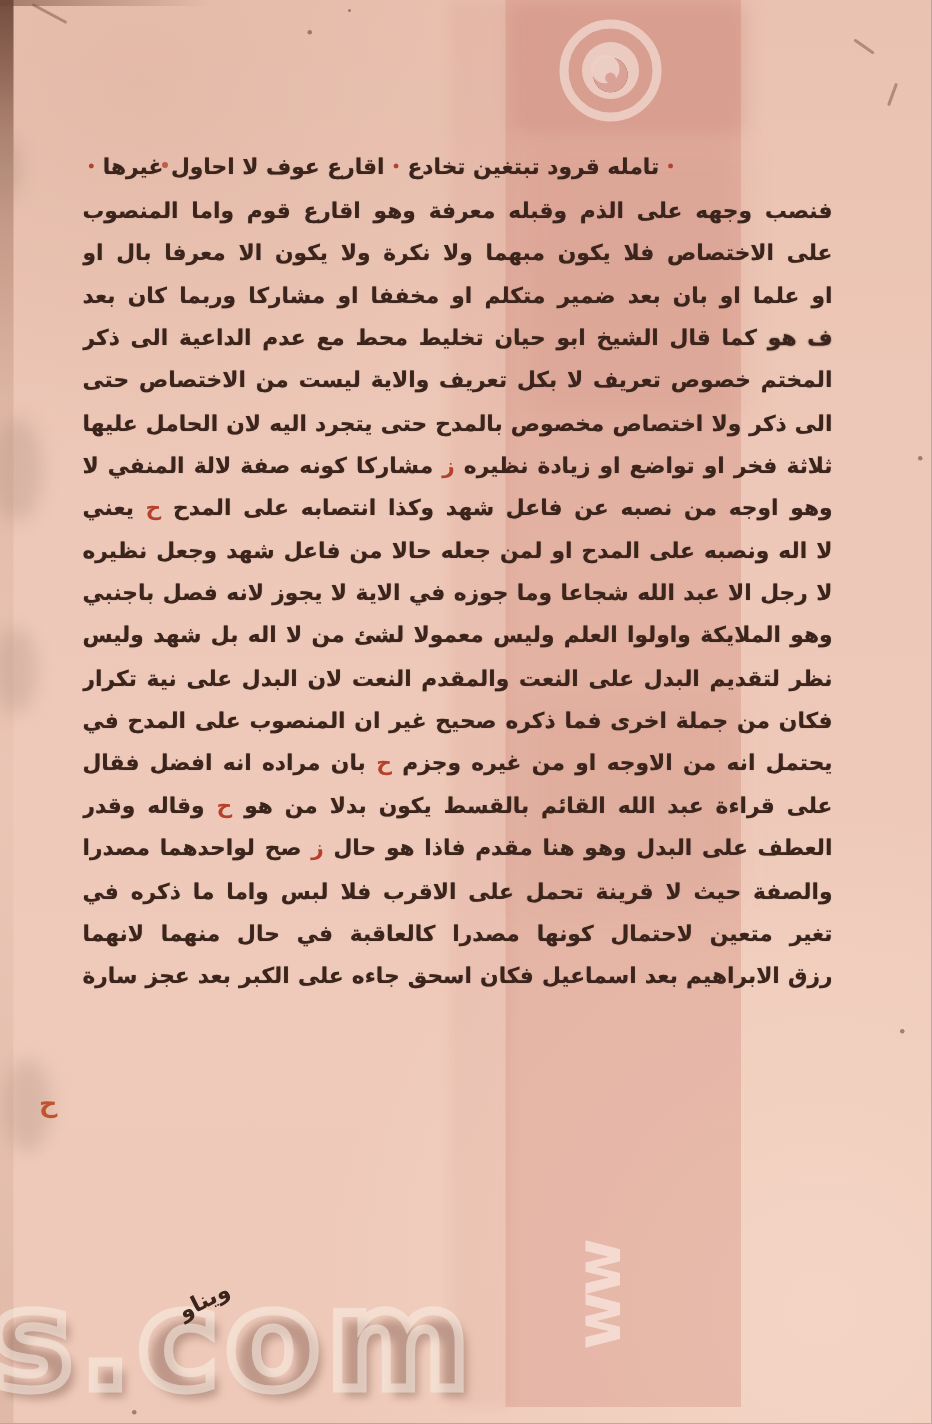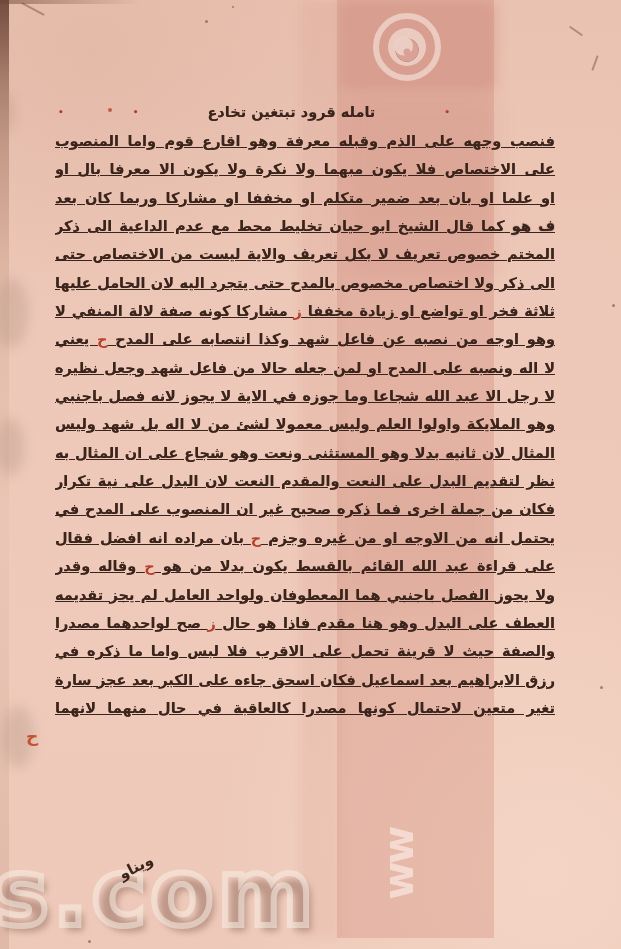--- a/index.html
+++ b/index.html
@@ -37,21 +37,21 @@
   .wm-scom{position:absolute;left:-6px;top:848px;font-weight:bold;font-size:92px;
      letter-spacing:4px;line-height:92px;font-family:"DejaVu Sans",sans-serif;}
   .wm-scom .shadow{position:absolute;left:5px;top:6px;color:rgba(118,78,66,0.40);filter:blur(3px);}
   .wm-scom .face{position:absolute;left:0;top:0;color:transparent;
      -webkit-text-stroke:6px rgba(248,238,228,0.55);}
   
   .textblock{position:absolute;left:55px;top:97px;width:500px;direction:rtl;
      color:#3a241b;font-size:14.5px;font-weight:bold;
      text-shadow:0 0 0.6px rgba(58,35,26,0.55);}
   .line{height:28.35px;line-height:28.35px;text-align:justify;text-align-last:justify;
-     -moz-text-align-last:justify;overflow:hidden;white-space:normal;text-decoration:underline;}
+     -moz-text-align-last:justify;overflow:hidden;white-space:normal;}
   .line-verse{display:flex;justify-content:space-between;align-items:center;
      width:392px;margin-right:105px;height:30px;line-height:30px;}
   .red{color:#b5402c;text-shadow:none;}
   .dot{color:#b5402c;font-size:9px;text-shadow:none;}
   .boldseg{font-weight:bold;text-shadow:0 0 1.2px rgba(40,22,15,0.9);}
   .marginal{position:absolute;left:26px;top:726px;color:#c05430;font-size:17px;font-weight:bold;}
   .catchword{position:absolute;left:118px;top:858px;color:#3a241b;font-size:15px;font-weight:bold;
      transform:rotate(-27deg);direction:rtl;}
   
   .speck{position:absolute;border-radius:50%;background:rgba(100,62,48,0.55);}
@@ -106,41 +106,40 @@
   <div class="speck red" style="left:108px;top:108px;width:4px;height:4px;"></div>
   <div class="speck" style="left:612px;top:304px;width:3px;height:3px;"></div>
   <div class="speck" style="left:600px;top:686px;width:3px;height:3px;"></div>
   <div class="speck" style="left:88px;top:940px;width:3px;height:3px;"></div>
 
   <div class="textblock">
     <div class="line-verse">
       <span class="dot">•</span>
       <span>تامله قرود تبتغين تخادع</span>
       <span class="dot">•</span>
+      <span>اقارع عوف لا احاول غيرها</span>
       <span class="dot">•</span>
     </div>
 
   <div class="line"><span>فنصب وجهه على الذم وقبله معرفة وهو اقارع قوم واما المنصوب</span></div>
       <div class="line"><span>على الاختصاص فلا يكون مبهما ولا نكرة ولا يكون الا معرفا بال او بالاضافة</span></div>
       <div class="line"><span>او علما او بان بعد ضمير متكلم او مخففا او مشاركا وربما كان بعد ضمير مخاطب</span></div>
       <div class="line"><span class="boldseg">ف هو </span><span>كما قال الشيخ ابو حيان تخليط محط مع عدم الداعية الى ذكر الاختصاص</span></div>
       <div class="line"><span>المختم خصوص تعريف لا بكل تعريف والاية ليست من الاختصاص حتى يحتاج</span></div>
       <div class="line"><span>الى ذكر ولا اختصاص مخصوص بالمدح حتى يتجرد اليه لان الحامل عليها احد</span></div>
-      <div class="line"><span>ثلاثة فخر او تواضع او زيادة مخففا </span><span class="red">ز</span><span> مشاركا كونه صفة لالة المنفي لا اله</span></div>
+      <div class="line"><span>ثلاثة فخر او تواضع او زيادة نظيره </span><span class="red">ز</span><span> مشاركا كونه صفة لالة المنفي لا اله</span></div>
       <div class="line"><span>وهو اوجه من نصبه عن فاعل شهد وكذا انتصابه على المدح </span><span class="red">ح</span><span> يعني كونه</span></div>
       <div class="line"><span>لا اله ونصبه على المدح او لمن جعله حالا من فاعل شهد وجعل نظيره</span></div>
       <div class="line"><span>لا رجل الا عبد الله شجاعا وما جوزه في الاية لا يجوز لانه فصل باجنبي</span></div>
       <div class="line"><span>وهو الملايكة واولوا العلم وليس معمولا لشئ من لا اله بل شهد وليس نظير</span></div>
-      <div class="line"><span>المثال لان ثانيه بدلا وهو المستثنى ونعت وهو شجاع على ان المثال به</span></div>
       <div class="line"><span>نظر لتقديم البدل على النعت والمقدم النعت لان البدل على نية تكرار العامل</span></div>
       <div class="line"><span>فكان من جملة اخرى فما ذكره صحيح غير ان المنصوب على المدح في كلام </span></div>
       <div class="line"><span>يحتمل انه من الاوجه او من غيره وجزم </span><span class="red">ح</span><span> بان مراده انه افضل فقال تامله </span></div>
       <div class="line"><span>على قراءة عبد الله القائم بالقسط يكون بدلا من هو </span><span class="red">ح</span><span> وقاله وقدر ايضا</span></div>
-      <div class="line"><span>ولا يجوز الفصل باجنبي هما المعطوفان ولواحد العامل لم يجز تقديمه</span></div>
       <div class="line"><span>العطف على البدل وهو هنا مقدم فاذا هو حال </span><span class="red">ز</span><span> صح لواحدهما مصدرا</span></div>
       <div class="line"><span>والصفة حيث لا قرينة تحمل على الاقرب فلا لبس واما ما ذكره في نافلة</span></div>
+      <div class="line"><span>تغير متعين لاحتمال كونها مصدرا كالعاقبة في حال منهما لانهما</span></div>
       <div class="line"><span>رزق الابراهيم بعد اسماعيل فكان اسحق جاءه على الكبر بعد عجز سارة</span></div>
-      <div class="line"><span>تغير متعين لاحتمال كونها مصدرا كالعاقبة في حال منهما لانهما</span></div>
     </div>
 
   <div class="marginal">ح</div>
   <div class="catchword">ويناو</div>
 </div>
 
 </body></html>

